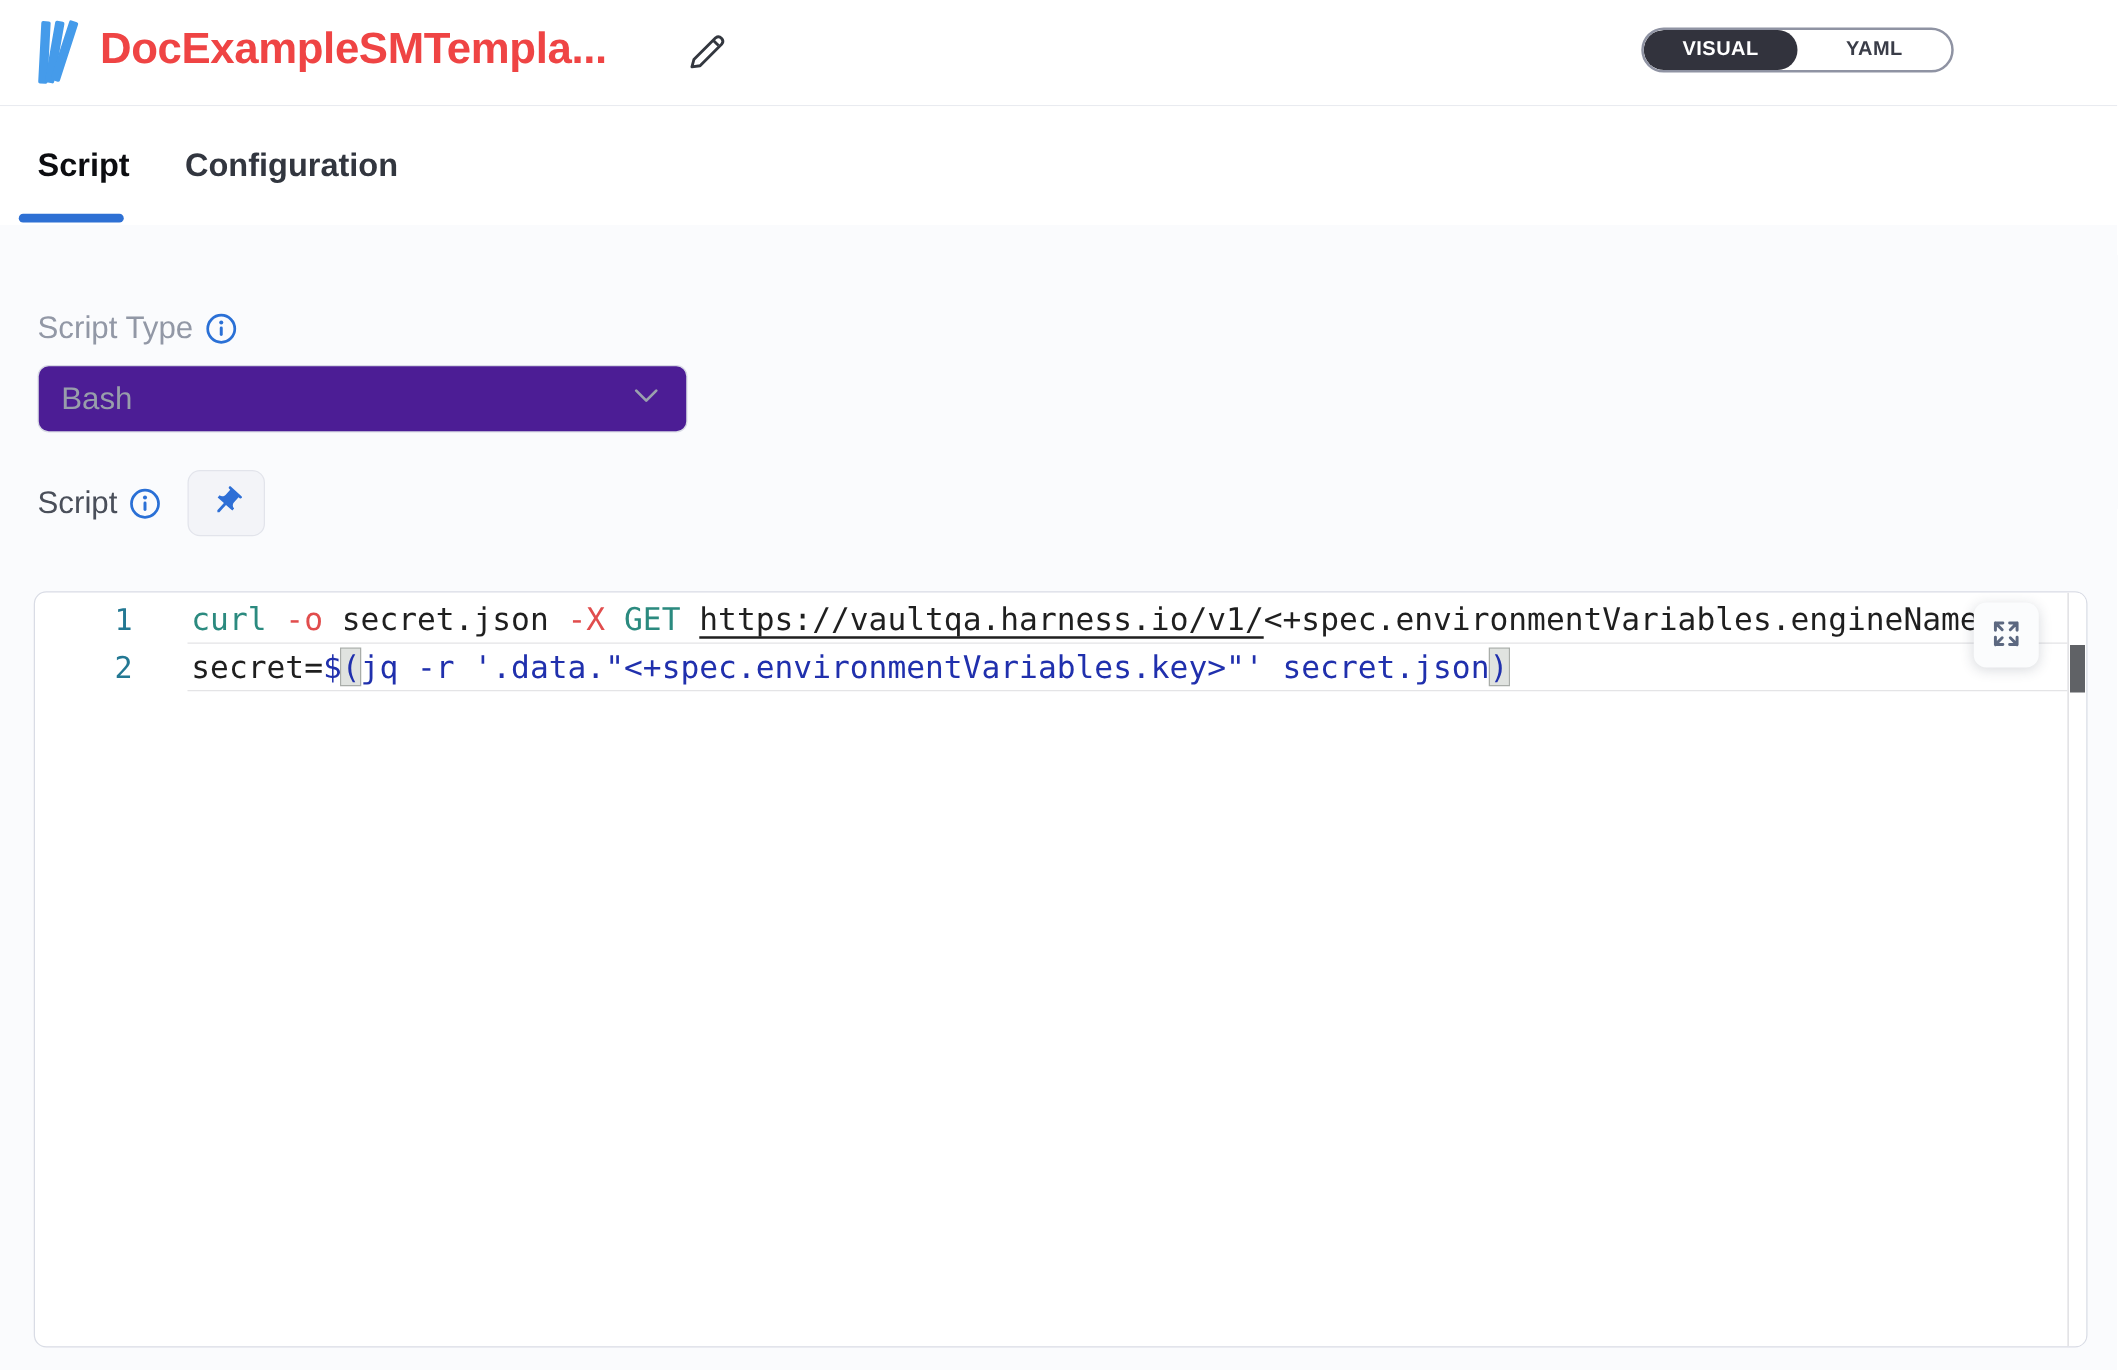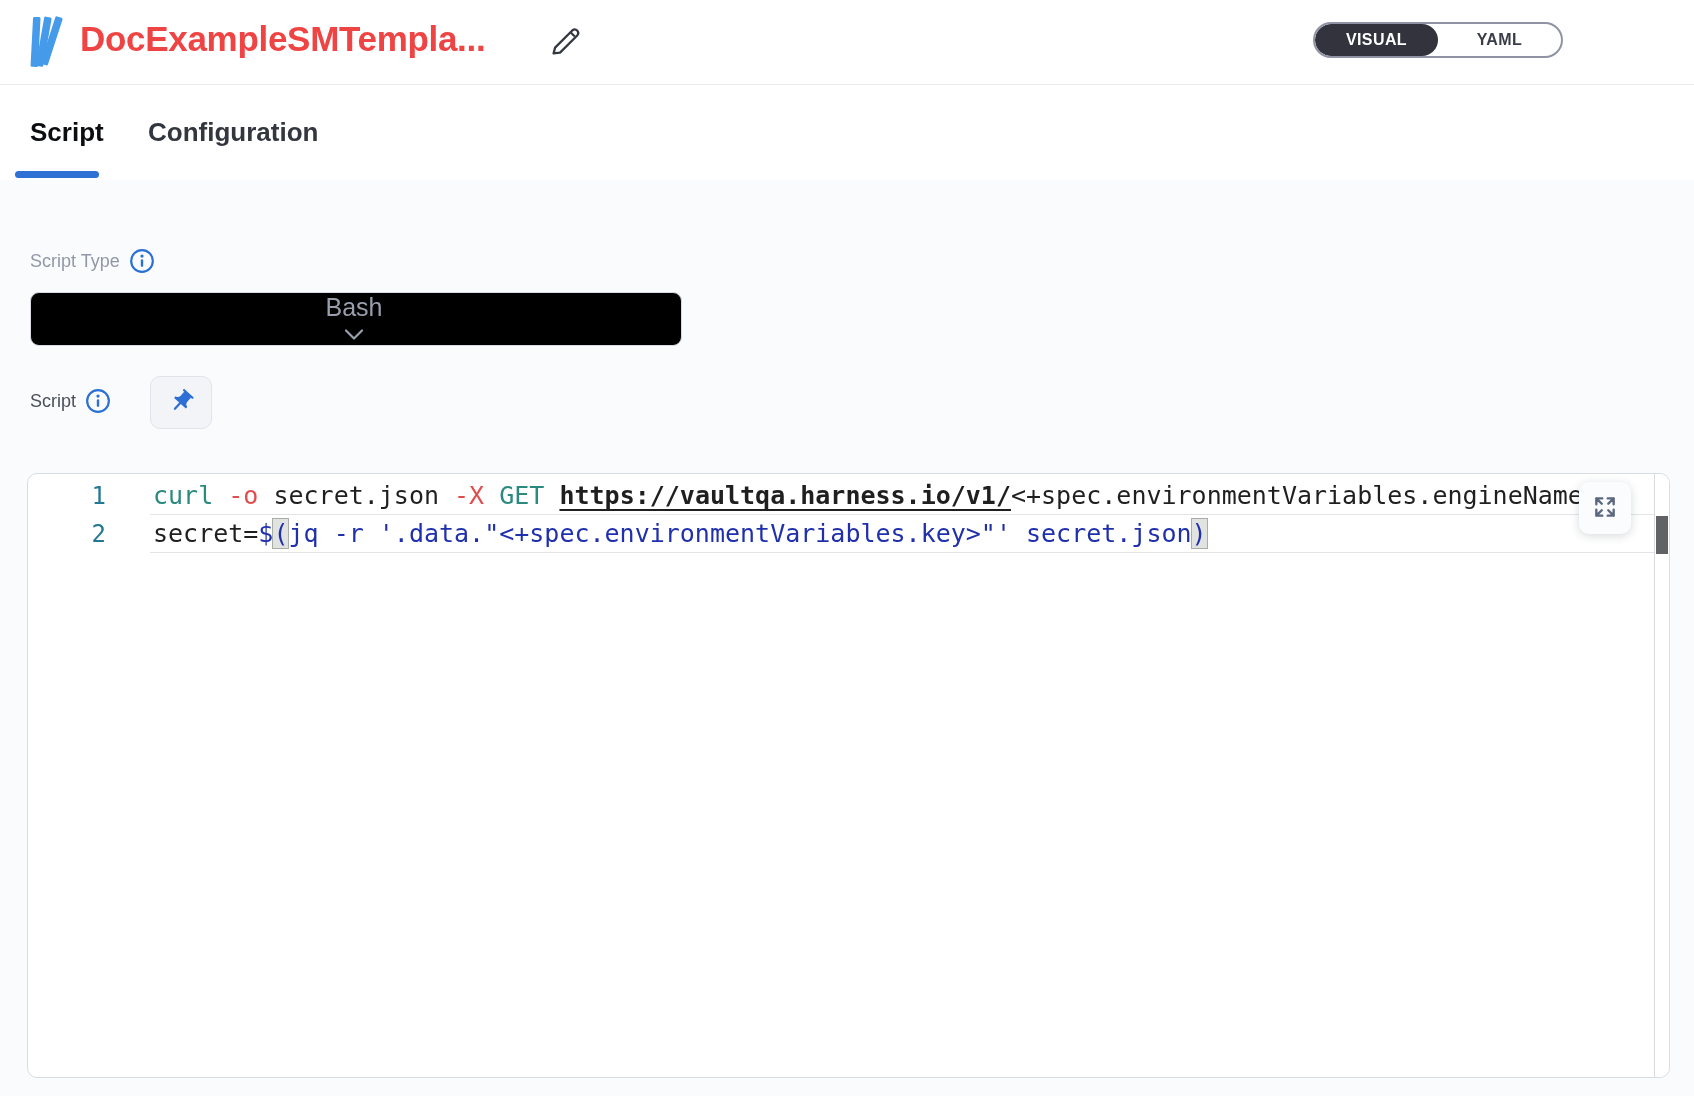--- a/index.html
+++ b/index.html
@@ -19,37 +19,37 @@
   
   .tabbar { position:absolute; left:0; top:85px; width:1694px; height:95px; background:#fff; }
   .tab { position:absolute; top:0; height:95px; display:flex; align-items:center; font-size:26px; background:none; border:none; cursor:pointer; font-family:"Liberation Sans", sans-serif; }
   .tab-script { left:30px; font-weight:700; color:#0c0d10; }
   .tab-config { left:148px; font-weight:700; color:#32363f; }
   .tab-underline { position:absolute; left:15px; top:86px; width:84px; height:7px; border-radius:4px; background:#2e70d4; }
 
   
   .content { position:absolute; left:0; top:180px; width:1694px; height:916px; background:#fafbfd; }
 
-  .field-label { position:absolute; display:flex; align-items:center; gap:9px; font-size:18px; white-space:nowrap; }
+  .field-label { position:absolute; display:flex; align-items:center; gap:9px; font-size:25px; white-space:nowrap; }
   .lbl-script-type { left:30px; top:68px; color:#9298a6; }
   .lbl-script { left:30px; top:208px; color:#4a4f5a; }
   .info-icon { width:26px; height:26px; display:inline-flex; }
 
-  .dropdown { position:absolute; left:30px; top:112px; width:652px; height:54px; background:#000000; border:1.5px solid #d8dae5; border-radius:9px; display:flex; align-items:center; padding:0 22px 0 18px; cursor:pointer;flex-direction:column; }
+  .dropdown { position:absolute; left:30px; top:112px; width:520px; height:54px; background:#4c1d95; border:1.5px solid #d8dae5; border-radius:9px; display:flex; align-items:center; padding:0 22px 0 18px; cursor:pointer; }
   .dropdown-value { flex:1; font-size:25px; color:#989eab; }
 
   .pin-btn { position:absolute; left:150px; top:196px; width:62px; height:53px; background:#f3f4f8; border:1px solid #e2e4eb; border-radius:10px; cursor:pointer; display:flex; align-items:center; justify-content:center; }
 
   
   .editor { position:absolute; left:27px; top:293px; width:1643px; height:605px; background:#fff; border:1.5px solid #d9dce5; border-radius:10px; overflow:hidden; cursor:text; }
   .code-lines { position:absolute; left:0; top:3px; right:15px; }
   .code-row { display:flex; height:38px; line-height:38px; font-family:"DejaVu Sans Mono", monospace; font-size:25px; white-space:pre; }
   .gutter-num { width:125px; flex:0 0 125px; text-align:right; padding-right:47px; font-size:24px; }
   .code-text { flex:1; overflow:hidden; }
-  .tok-underline { text-decoration:underline; text-underline-offset:5px; text-decoration-thickness:2px;font-weight:bold; }
+  .tok-underline { text-decoration:underline; text-underline-offset:5px; text-decoration-thickness:2px; }
   .tok-bracket { background:#e0e3e0; outline:1px solid #a9ada9; }
   .current-line { position:absolute; left:122px; right:15px; top:40px; height:39px; border-top:1px solid #e4e4e6; border-bottom:1px solid #e4e4e6; pointer-events:none; }
 
   .expand-btn { position:absolute; left:1551px; top:8px; width:52px; height:52px; background:#fbfcfd; border:none; border-radius:10px; box-shadow:0 2px 10px rgba(40,48,70,0.18); cursor:pointer; display:flex; align-items:center; justify-content:center; }
 
   .v-scrollbar { position:absolute; right:0; top:0; bottom:0; width:15px; background:#fff; border-left:1px solid #dadade; }
   .v-thumb { position:absolute; left:1px; right:1px; top:42px; height:38px; background:#606266; }
 </style>
 </head>
 <body>

